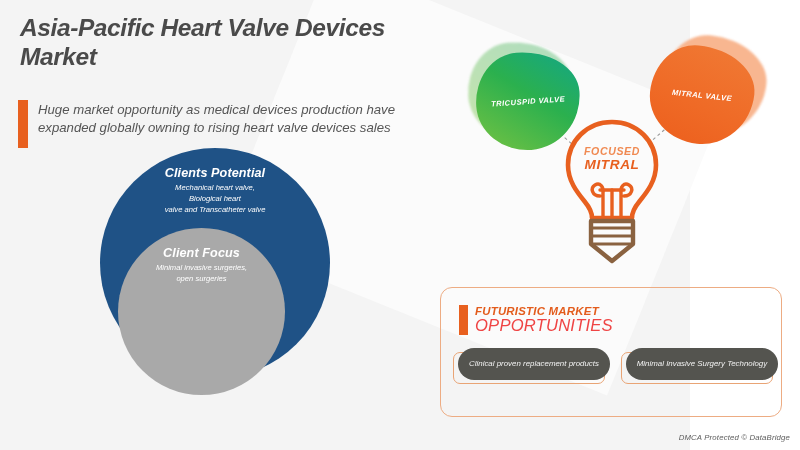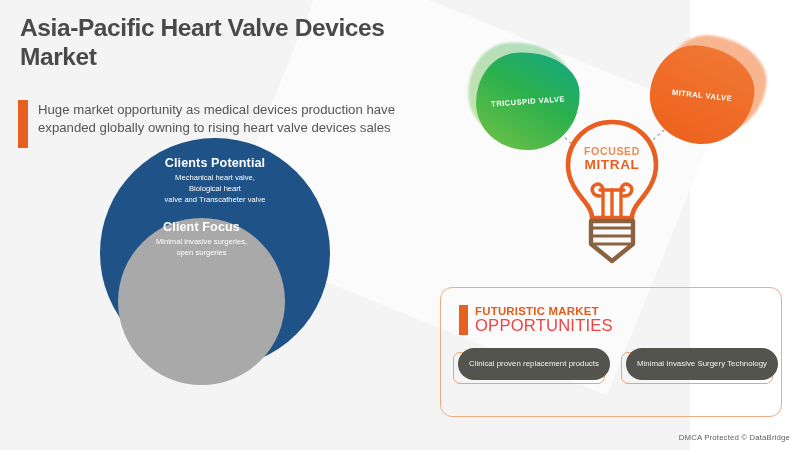--- a/index.html
+++ b/index.html
@@ -3,21 +3,21 @@
 <meta charset="utf-8">
 <style>
   * { margin:0; padding:0; box-sizing:border-box; }
   html,body { width:800px; height:450px; }
   body {
     font-family:"Liberation Sans", sans-serif;
     background:#ffffff;
     overflow:hidden;
     position:relative;
   }
-  #stage { position:absolute; inset:0; width:800px; height:450px; overflow:hidden; }
+  #stage { position:absolute; inset:0; width:800px; height:450px; overflow:hidden;font-style:italic; }
 
   
   .bg-white { position:absolute; inset:0; background:#ffffff; }
   .bg-gray-panel {
     position:absolute; left:0; top:0; width:690px; height:450px;
     background:#f4f4f4;
   }
   .bg-diag {
     position:absolute; left:330px; top:-40px; width:420px; height:300px;
     background:#fbfbfb;
@@ -31,42 +31,42 @@
     font-size:24.5px; font-weight:bold; line-height:1.17;
     color:#4a4a4a; letter-spacing:-0.4px;
   }
   .sub-wrap { position:absolute; left:18px; top:78px; width:400px; display:flex; gap:10px;margin-top:22px; }
   .sub-bar { width:10px; height:48px; background:#e8601f; flex:0 0 auto; }
   .subtitle {
     font-size:13.2px; line-height:1.38; color:#555555; padding-top:1px;
   }
 
   
-  .circles { position:absolute; left:100px; top:138px; width:230px; height:290px; }
+  .circles { position:absolute; left:100px; top:148px; width:230px; height:290px; }
   .ring {
     position:absolute; border-radius:50%;
     display:flex; flex-direction:column; align-items:center;
     text-align:center; color:#ffffff;
   }
   .ring-outer {
     left:0; top:0; width:230px; height:230px;
     background:#1f5286;
   }
   .ring-mid {
     left:18px; top:80px; width:167px; height:167px;
     background:#a9a9a9;
   }
   .ring-inner {
     left:46px; top:152px; width:114px; height:114px;
     background:#4a86c8;
   }
   .ring-title { font-size:12.6px; font-weight:bold; letter-spacing:0.1px; }
   .ring-desc { font-size:7.6px; line-height:1.42; margin-top:3px; }
   .ring-outer .ring-title { margin-top:18px; }
-  .ring-mid .ring-title { margin-top:2px; }
+  .ring-mid .ring-title { margin-top:18px; }
   .ring-inner .ring-title { margin-top:34px; font-size:11.6px; }
   .ring-inner .ring-desc { font-size:7.6px; }
 
   
   .blob-group { position:absolute; }
   .blob {
     position:absolute; width:104px; height:98px;
     border-radius:42% 58% 50% 50% / 52% 44% 56% 48%;
     display:flex; align-items:center; justify-content:center;
   }

